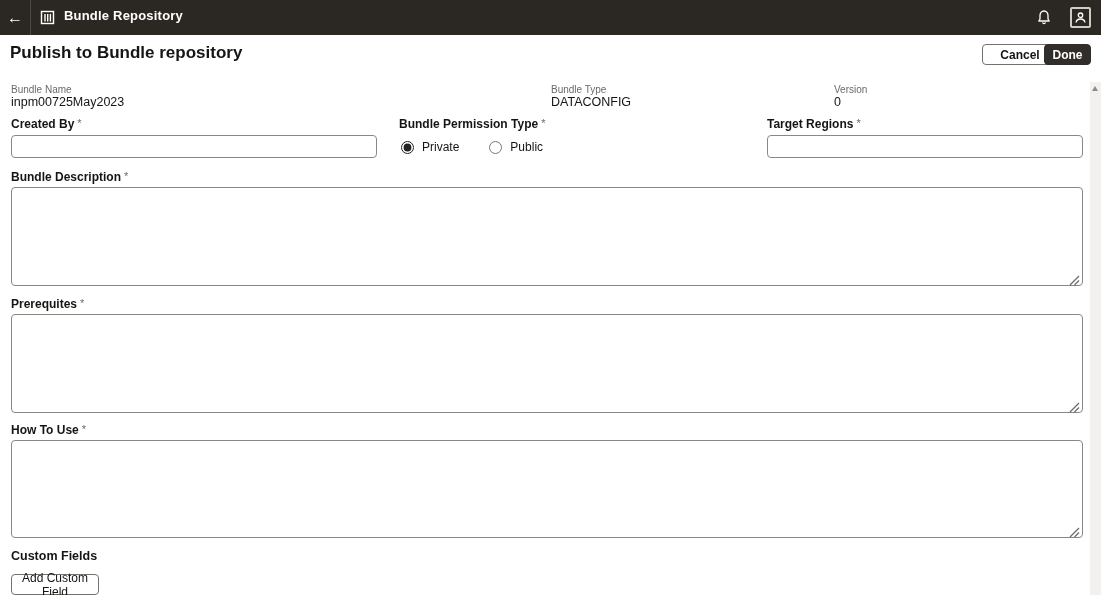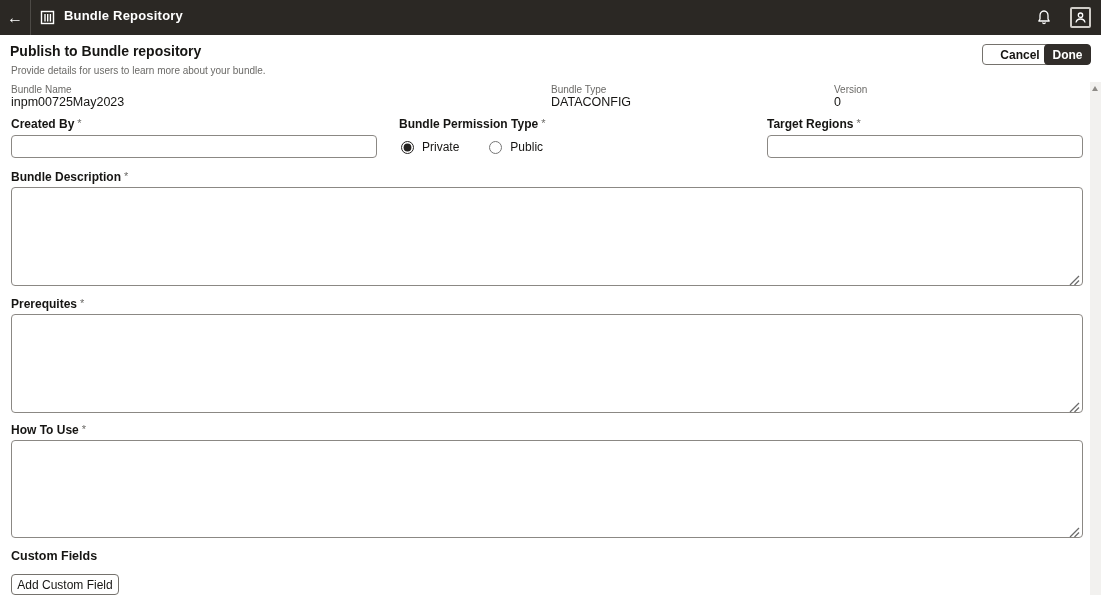--- a/index.html
+++ b/index.html
@@ -10,21 +10,21 @@
   
   .topbar { position:absolute; left:0; top:0; width:1101px; height:35px; background:#2b2824; }
   .back-btn { position:absolute; left:0; top:0; width:30px; height:35px; display:flex; align-items:center; justify-content:center; color:#fff; font-size:16px; cursor:pointer; }
   .topbar-divider { position:absolute; left:30px; top:0; width:1px; height:35px; background:#4d4a46; }
   .brand-icon { position:absolute; left:39px; top:9px; width:17px; height:17px; }
   .topbar-title { position:absolute; left:64px; top:0; height:31px; display:flex; align-items:center; color:#fff; font-size:13px; font-weight:700; letter-spacing:.2px; }
   .bell-icon { position:absolute; left:1036px; top:9px; width:16px; height:17px; cursor:pointer; }
   .user-icon { position:absolute; left:1070px; top:7px; width:21px; height:21px; border:2px solid #cfccc7; border-radius:2px; display:flex; align-items:center; justify-content:center; cursor:pointer; }
 
   
-  .page-title { position:absolute; left:10px; top:43px; font-size:14px; font-weight:700; color:#161513; }
+  .page-title { position:absolute; left:10px; top:43px; font-size:17px; font-weight:700; color:#161513; }
   .page-subtitle { position:absolute; left:11px; top:65px; font-size:10px; color:#6b6a67; }
   .btn { position:absolute; height:21px; font-size:12px; font-weight:700; border-radius:4px; display:flex; align-items:center; justify-content:center; cursor:pointer; font-family:"Liberation Sans", sans-serif; }
   .btn-cancel { left:982px; top:44px; width:76px; background:#fff; border:1px solid #75726d; color:#161513; }
   .btn-done { left:1044px; top:44px; width:47px; background:#312d2a; border:1px solid #312d2a; color:#fff; }
 
   
   .ro-label { position:absolute; font-size:10px; color:#6b6a67; }
   .ro-value { position:absolute; font-size:12.5px; color:#161513; }
 
   
@@ -34,21 +34,21 @@
   .ta-wrap { position:absolute; border:1px solid #8b8884; border-radius:4px; background:#fff; }
   .ta-wrap textarea { width:100%; height:100%; border:none; resize:none; outline:none; background:transparent; font-family:"Liberation Sans", sans-serif; font-size:12px; padding:4px 6px; }
   .resize-handle { position:absolute; right:2px; bottom:2px; width:11px; height:11px; cursor:nwse-resize; }
 
   .radio-row { position:absolute; display:flex; align-items:center; gap:8px; }
   .radio-opt { display:flex; align-items:center; gap:8px; margin-right:22px; cursor:pointer; }
   .radio-opt input { width:13px; height:13px; accent-color:#242220; margin:0; cursor:pointer; }
   .radio-opt span { font-size:12px; color:#161513; }
 
   .section-label { position:absolute; font-size:12.5px; font-weight:700; color:#161513; }
-  .btn-add { left:11px; top:574px; width:108px; background:#fff; border:1px solid #75726d; color:#161513; font-weight:400; font-size:12px; }
+  .btn-add { left:11px; top:574px; width:88px; background:#fff; border:1px solid #75726d; color:#161513; font-weight:400; font-size:12px; }
 
   
   .scroll-strip { position:absolute; left:1090px; top:82px; width:11px; height:513px; background:#f2f1ef; }
   .scroll-arrow { position:absolute; left:2px; top:4px; width:0; height:0; border-left:3.5px solid transparent; border-right:3.5px solid transparent; border-bottom:5px solid #8e8b87; }
 </style>
 </head>
 <body>
 
 <div class="stage">
 
@@ -74,21 +74,20 @@
     </span>
     <span class="user-icon">
       <svg width="13" height="13" viewBox="0 0 13 13">
         <circle cx="6.5" cy="4.2" r="2.2" fill="none" stroke="#ffffff" stroke-width="1.3"></circle>
         <path d="M2 11.5 C2.5 8.8 4.4 8 6.5 8 C8.6 8 10.5 8.8 11 11.5" fill="none" stroke="#ffffff" stroke-width="1.3"></path>
       </svg>
     </span>
   </div>
 
   <h1 class="page-title">Publish to Bundle repository</h1>
-  <div class="page-subtitle">Provide details for users to learn more about your bundle.</div>
   <button class="btn btn-cancel">Cancel</button>
   <button class="btn btn-done">Done</button>
 
   <span class="ro-label" style="left:11px; top:84px;">Bundle Name</span>
   <span class="ro-value" style="left:11px; top:95px;">inpm00725May2023</span>
 
   <span class="ro-label" style="left:551px; top:84px;">Bundle Type</span>
   <span class="ro-value" style="left:551px; top:95px;">DATACONFIG</span>
 
   <span class="ro-label" style="left:834px; top:84px;">Version</span>

